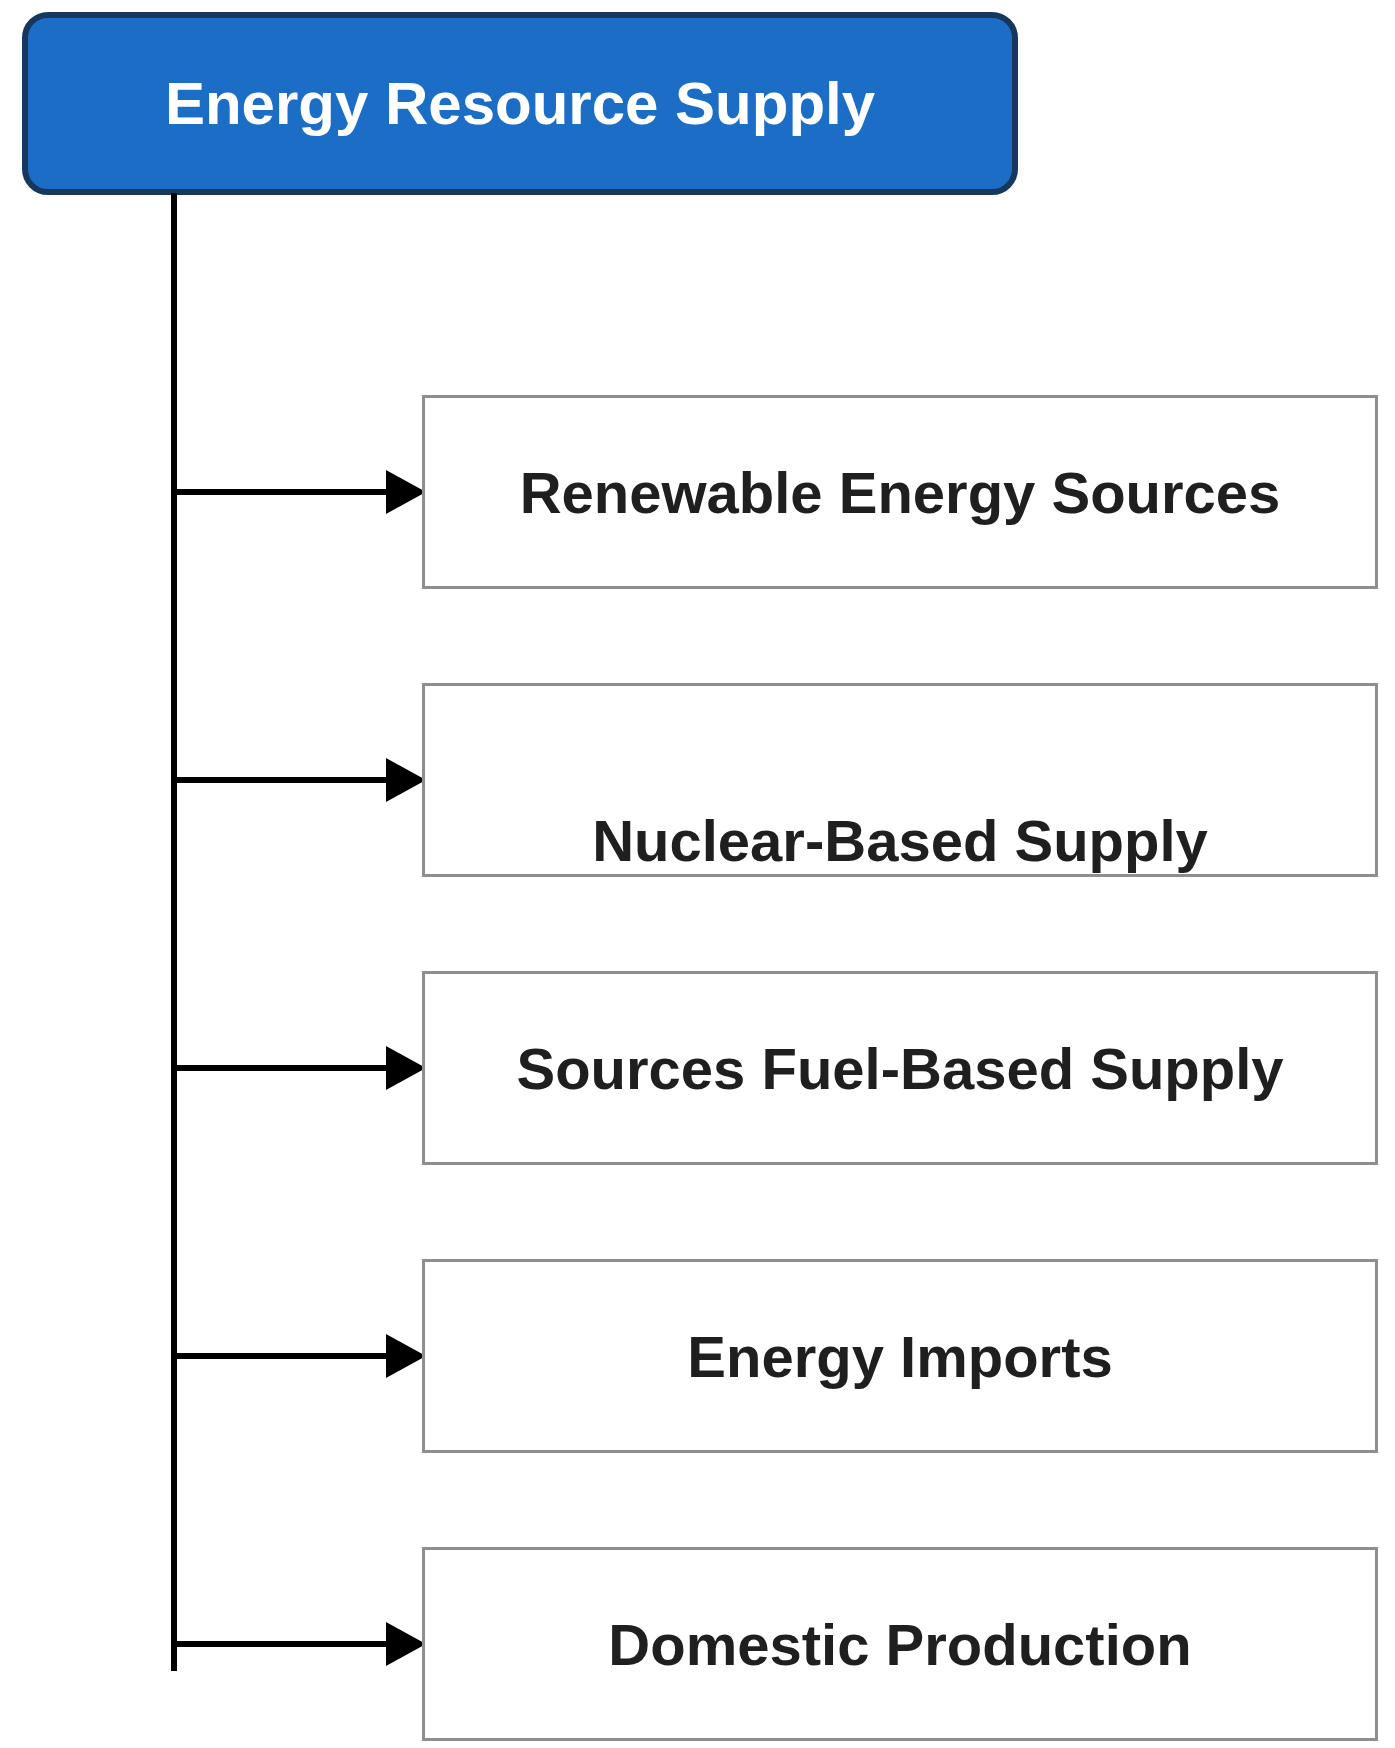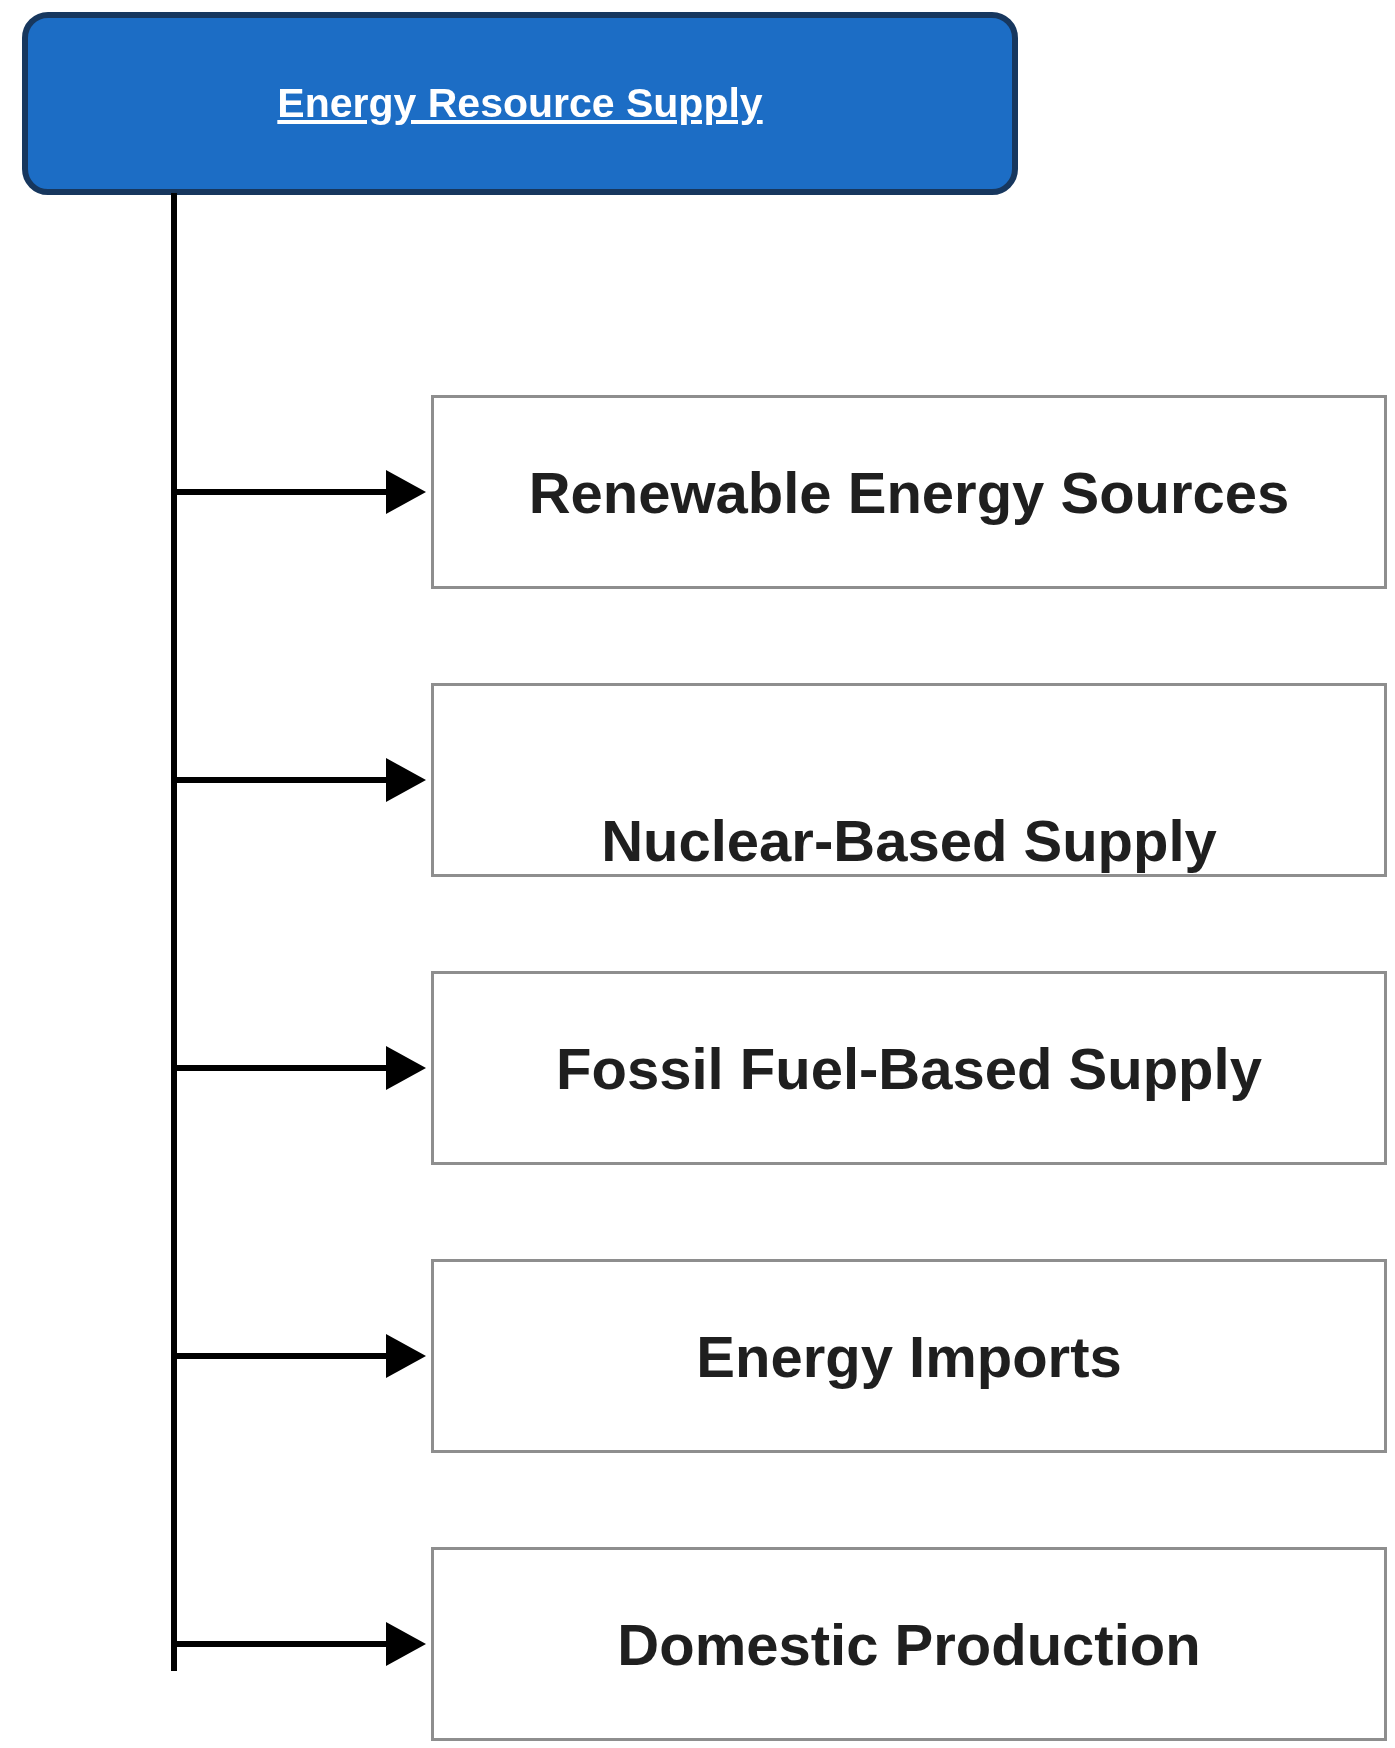--- a/index.html
+++ b/index.html
@@ -26,25 +26,24 @@
     box-sizing: border-box;
     background: #1c6dc5;
     border: 6px solid #17375e;
     border-radius: 26px;
     display: flex;
     align-items: center;
     justify-content: center;
   }
   .root-label {
     color: #ffffff;
-    font-size: 41px;
+    font-size: 60px;
     font-weight: bold;
     letter-spacing: 0px;
     white-space: nowrap;
-    text-decoration: underline;
   }
 
   
   .trunk {
     position: absolute;
     left: 171px;
     top: 193px;
     width: 6px;
     height: 1478px;
     background: #000000;
@@ -78,21 +77,20 @@
     position: absolute;
     left: 422px;
     width: 956px;
     height: 194px;
     box-sizing: border-box;
     background: #ffffff;
     border: 3px solid #8e8e8e;
     display: flex;
     align-items: center;
     justify-content: center;
-    margin-left: 9px;
   }
   .child-label {
     color: #1f1f1f;
     font-size: 58px;
     font-weight: bold;
     white-space: nowrap;
   }
   .child-1 { top: 395px; }
   .child-2 { top: 683px; align-items: flex-end; }
   .child-3 { top: 971px; }
@@ -131,21 +129,21 @@
     <div class="arrow-head"></div>
   </div>
 
   <div class="child-box child-1">
     <span class="child-label">Renewable Energy Sources</span>
   </div>
   <div class="child-box child-2">
     <span class="child-label">Nuclear-Based Supply</span>
   </div>
   <div class="child-box child-3">
-    <span class="child-label">Fossil Fuel-Based Supply</span>
+    <span class="child-label">Sources Fuel-Based Supply</span>
   </div>
   <div class="child-box child-5">
     <span class="child-label">Domestic Production</span>
   </div>
   <div class="child-box child-4">
     <span class="child-label">Energy Imports</span>
   </div>
 
 </div>
 

